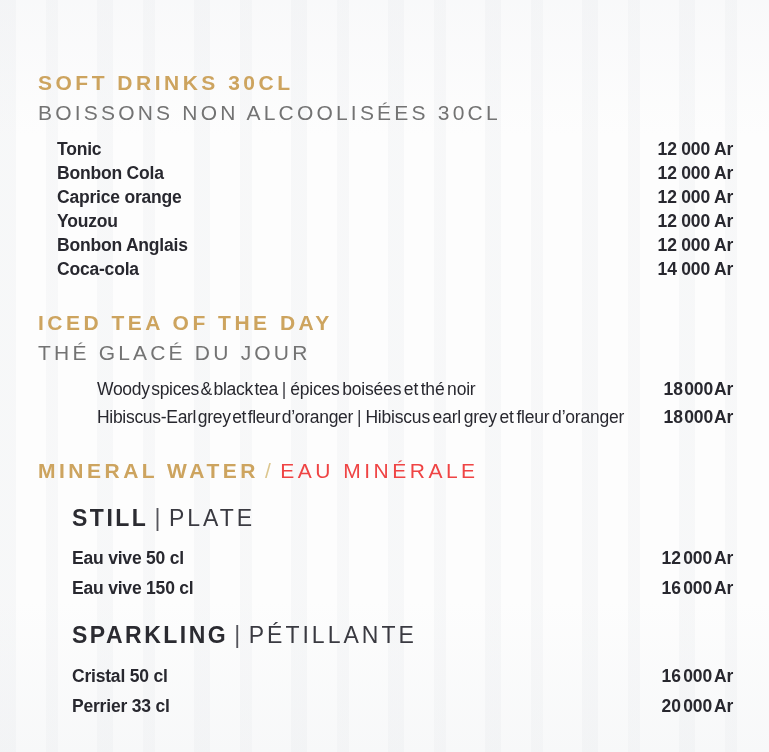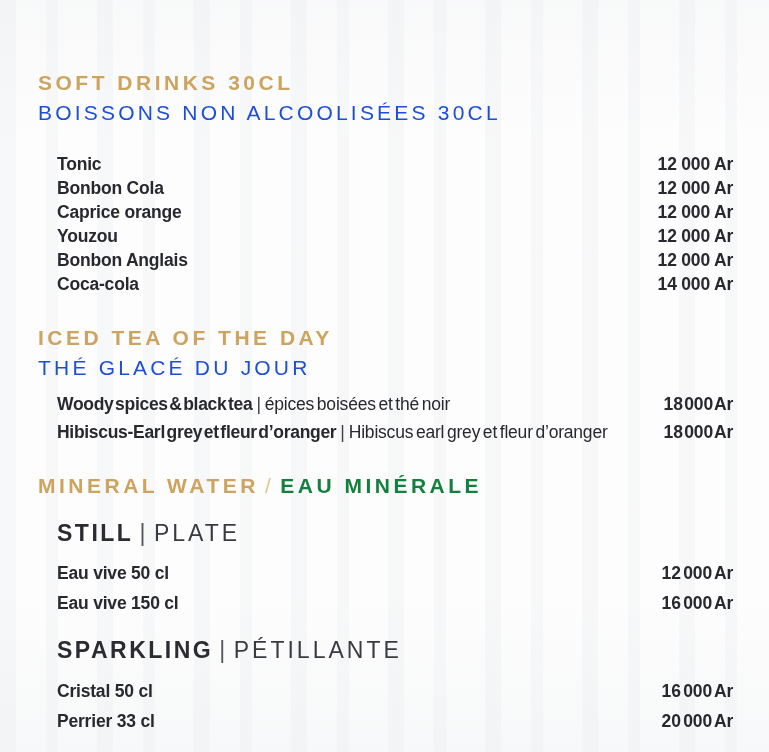--- a/index.html
+++ b/index.html
@@ -28,49 +28,49 @@
     padding:72px 36px 0 38px;
   }
   
   .sec-title {
     font-size:21px; font-weight:700; letter-spacing:3.5px;
     color:#cda45f;
     line-height:1.0;
   }
   .sec-subtitle {
     font-size:21px; font-weight:400; letter-spacing:3.2px;
-    color:#1d4ed8;
+    color:#737373;
     line-height:1.0;
     margin-top:9px;
   }
-  .sec-title .light-part { font-weight:700; color:#15803d; }
+  .sec-title .light-part { font-weight:400; color:#ef4444; }
   .sec-title .slash { font-weight:400; color:#dcc68e; padding:0 6px; }
 
   
-  .items { margin-top:29px; margin-left:19px; }
+  .items { margin-top:14px; margin-left:19px; }
   .item-row {
     display:flex; justify-content:space-between; align-items:baseline;
     font-size:17.5px; font-weight:700; letter-spacing:-0.2px;
     line-height:24px;
     color:#28282f;
   }
   .item-row .price { font-weight:700; white-space:nowrap; }
 
   .soft-drinks .items .item-row { line-height:24px; }
 
   .iced-tea { margin-top:31px; }
   .iced-tea .items { margin-top:12px; }
   .iced-tea .item-row { line-height:28px; }
-  .iced-tea .name-en { font-weight:700; word-spacing:-3px; letter-spacing:-0.3px; }
+  .iced-tea .name-en { font-weight:400; word-spacing:-3px; letter-spacing:-0.3px;margin-left:40px; }
   .iced-tea .pipe { font-weight:400; color:#3c3c44; padding:0 4px; }
   .iced-tea .name-fr { font-weight:400; word-spacing:-2px; letter-spacing:-0.2px; }
   .iced-tea .price { word-spacing:-3px; }
 
   .mineral-water { margin-top:29px; }
-  .subsection { margin-left:19px; }
+  .subsection { margin-left:34px; }
   .subsection.still { margin-top:25px; }
   .subsection.sparkling { margin-top:20px; }
   .sub-title {
     font-size:23px; letter-spacing:2.5px; line-height:1.1;
     color:#2b2b31;
   }
   .sub-title .bold-part { font-weight:700; }
   .sub-title .pipe { font-weight:400; color:#55555c; padding:0 6px; }
   .sub-title .light-part { font-weight:400; letter-spacing:3px; color:#3a3a41; }
   .subsection .items { margin-top:12px; margin-left:0; }

